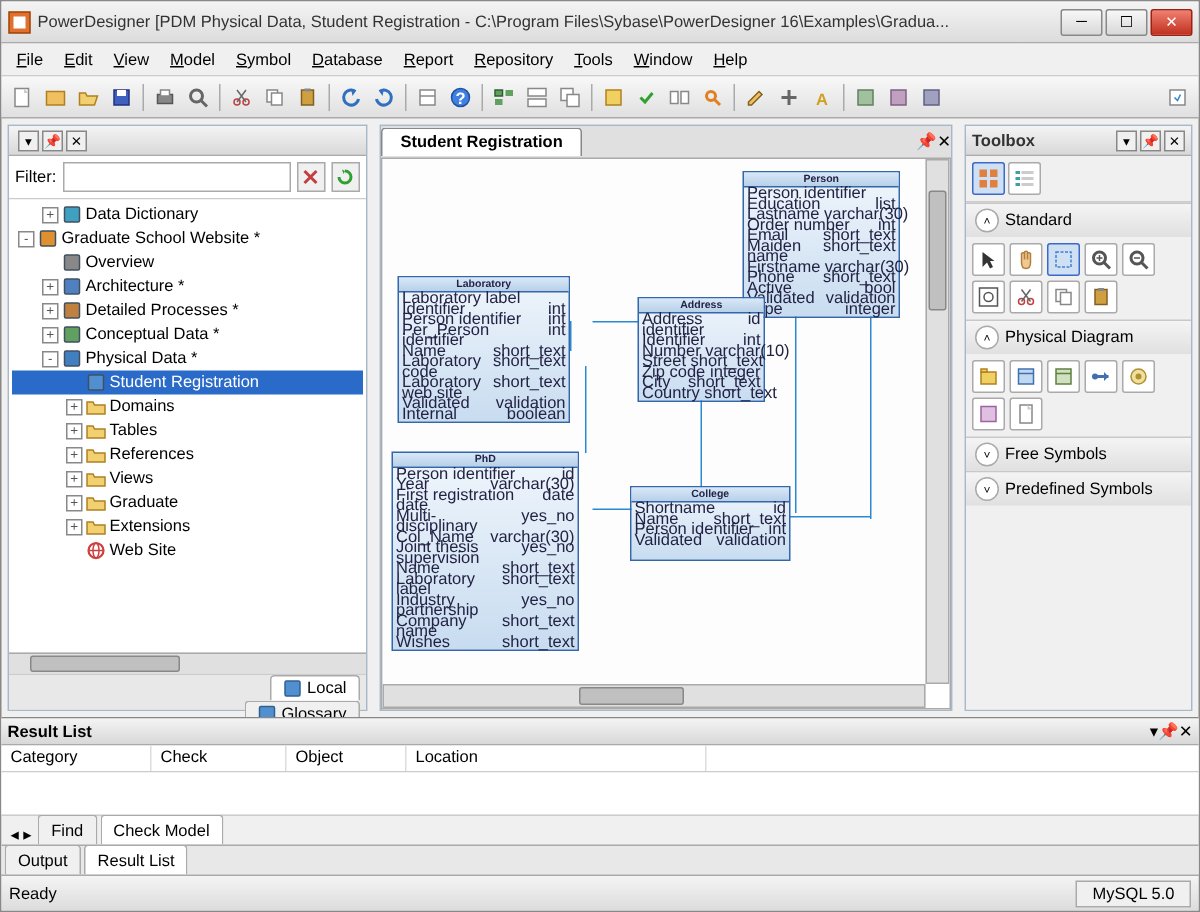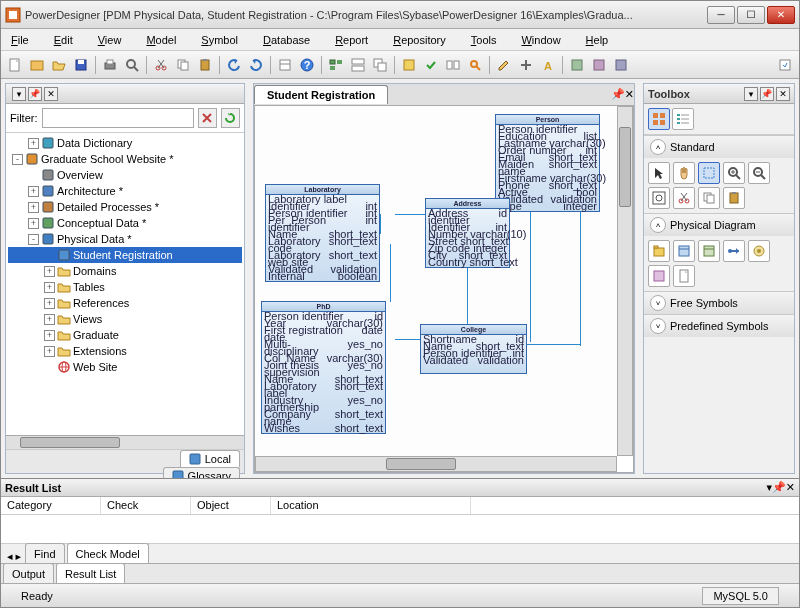--- a/index.html
+++ b/index.html
@@ -4,21 +4,21 @@
 <style>
 * { box-sizing: border-box; margin: 0; padding: 0; font-family: Tahoma, sans-serif; font-size: 11px; }
 body { background: #e8e8e8; overflow: hidden; }
 .window { width: 800px; height: 608px; background: #f0f0f0; border: 1px solid #888; display: flex; flex-direction: column; }
 .titlebar { height: 28px; background: linear-gradient(#f4f4f4,#dcdcdc); display: flex; align-items: center; padding: 0 4px; border-bottom: 1px solid #aaa; }
 .titlebar .app-icon { width: 16px; height: 16px; margin-right: 4px; }
 .titlebar .title { flex: 1; color: #333; overflow: hidden; white-space: nowrap; text-overflow: ellipsis; }
 .win-btns { display: flex; gap: 2px; }
 .win-btn { width: 28px; height: 18px; border: 1px solid #888; border-radius: 2px; background: linear-gradient(#f8f8f8,#d8d8d8); display: flex; align-items: center; justify-content: center; font-size: 10px; cursor: pointer; }
 .win-btn.close { background: linear-gradient(#f08070,#c03020); color: #fff; border-color: #a02010; }
-.menubar { height: 22px; background: #f0f0f0; display: flex; align-items: center; padding: 0 4px; gap: 13px; border-bottom: 1px solid #ccc; }
+.menubar { height: 22px; background: #f0f0f0; display: flex; align-items: center; padding: 0 4px; gap: 2px; border-bottom: 1px solid #ccc; }
 .menubar span { padding: 2px 6px; cursor: pointer; }
 .menubar u { text-decoration: underline; }
 .toolbar { height: 28px; background: linear-gradient(#f8f8f8,#e0e0e0); border-bottom: 1px solid #aaa; display: flex; align-items: center; padding: 0 4px; gap: 2px; }
 .tb-btn { width: 20px; height: 20px; border: 1px solid transparent; border-radius: 2px; cursor: pointer; display: flex; align-items: center; justify-content: center; }
 .tb-sep { width: 1px; height: 18px; background: #aaa; margin: 0 2px; }
 .main { flex: 1; display: flex; min-height: 0; }
 .panel { background: #fff; border: 1px solid #a8b8c8; display: flex; flex-direction: column; }
 .panel-header { height: 20px; background: linear-gradient(#f4f4f4,#d8d8d8); border-bottom: 1px solid #aaa; display: flex; align-items: center; padding: 0 4px; }
 .panel-header .ph-title { flex: 1; font-weight: bold; color: #333; }
 .panel-header .ph-btn { width: 14px; height: 14px; border: 1px solid #888; margin-left: 2px; font-size: 9px; display: flex; align-items: center; justify-content: center; cursor: pointer; background: #f0f0f0; }
@@ -60,21 +60,21 @@
 .tbx-tools { padding: 4px; display: flex; flex-wrap: wrap; gap: 3px; }
 .tool { width: 22px; height: 22px; border: 1px solid #aaa; background: #fff; border-radius: 2px; cursor: pointer; display:flex;align-items:center;justify-content:center; }
 .tool.active { border-color: #3a6ac8; background: #d0e0f4; }
 .bottom-panel { border-top: 1px solid #888; background: #f0f0f0; display: flex; flex-direction: column; }
 .rl-header { height: 18px; background: linear-gradient(#f4f4f4,#d8d8d8); display: flex; align-items: center; padding: 0 4px; border-bottom: 1px solid #aaa; }
 .rl-cols { height: 18px; display: flex; border-bottom: 1px solid #ccc; background: #fff; }
 .rl-cols span { padding: 2px 6px; border-right: 1px solid #ddd; }
 .rl-body { height: 28px; background: #fff; }
 .rl-tabs { height: 20px; display: flex; align-items: flex-end; padding-left: 2px; border-top: 1px solid #ccc; }
 .out-tabs { height: 20px; display: flex; align-items: flex-end; padding-left: 2px; background: #e8e8e8; border-top: 1px solid #aaa; }
-.statusbar { height: 24px; background: linear-gradient(#f4f4f4,#dcdcdc); border-top: 1px solid #aaa; display: flex; align-items: center; padding: 0 20px; }
+.statusbar { height: 24px; background: linear-gradient(#f4f4f4,#dcdcdc); border-top: 1px solid #aaa; display: flex; align-items: center; padding: 0 5px; }
 .statusbar .sb-text { flex: 1; }
 .statusbar .sb-db { border: 1px solid #aaa; padding: 2px 10px; background: #f0f0f0; }
 svg { display: block; }
 </style>
 </head>
 <body>
 
 <div class="window">
 
   <div class="titlebar">

